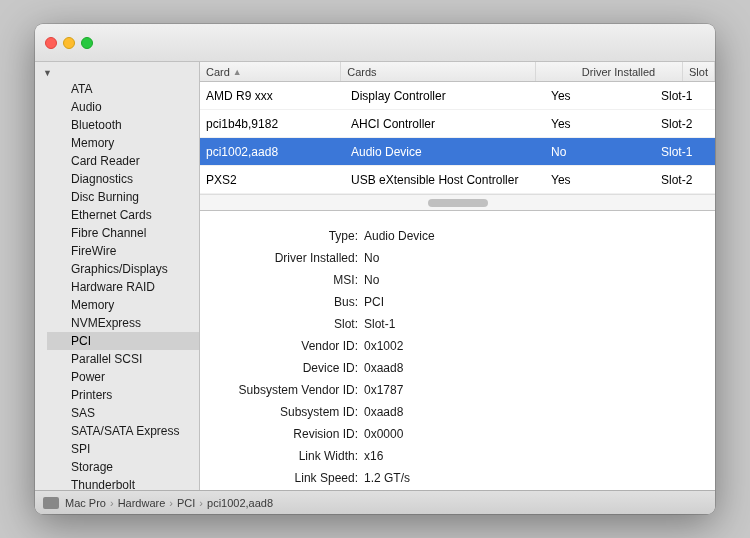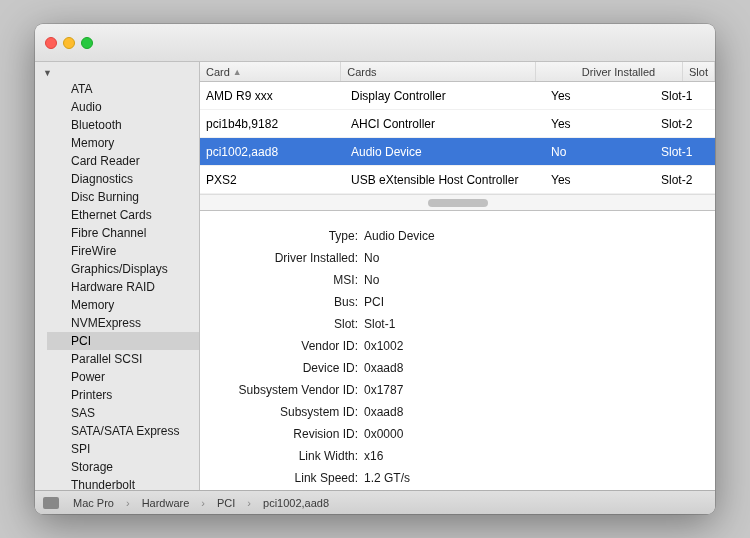--- a/index.html
+++ b/index.html
@@ -239,21 +239,21 @@
     }
 
     
     .breadcrumb-bar {
       height: 24px;
       background: linear-gradient(to bottom, #e0e0e0, #d0d0d0);
       border-top: 1px solid #b0b0b0;
       display: flex;
       align-items: center;
       padding: 0 8px;
-      gap: 12px;
+      gap: 4px;
       flex-shrink: 0;
     }
 
     .breadcrumb-icon {
       width: 16px;
       height: 12px;
       background: #888;
       border-radius: 2px;
       display: inline-block;
       margin-right: 2px;

